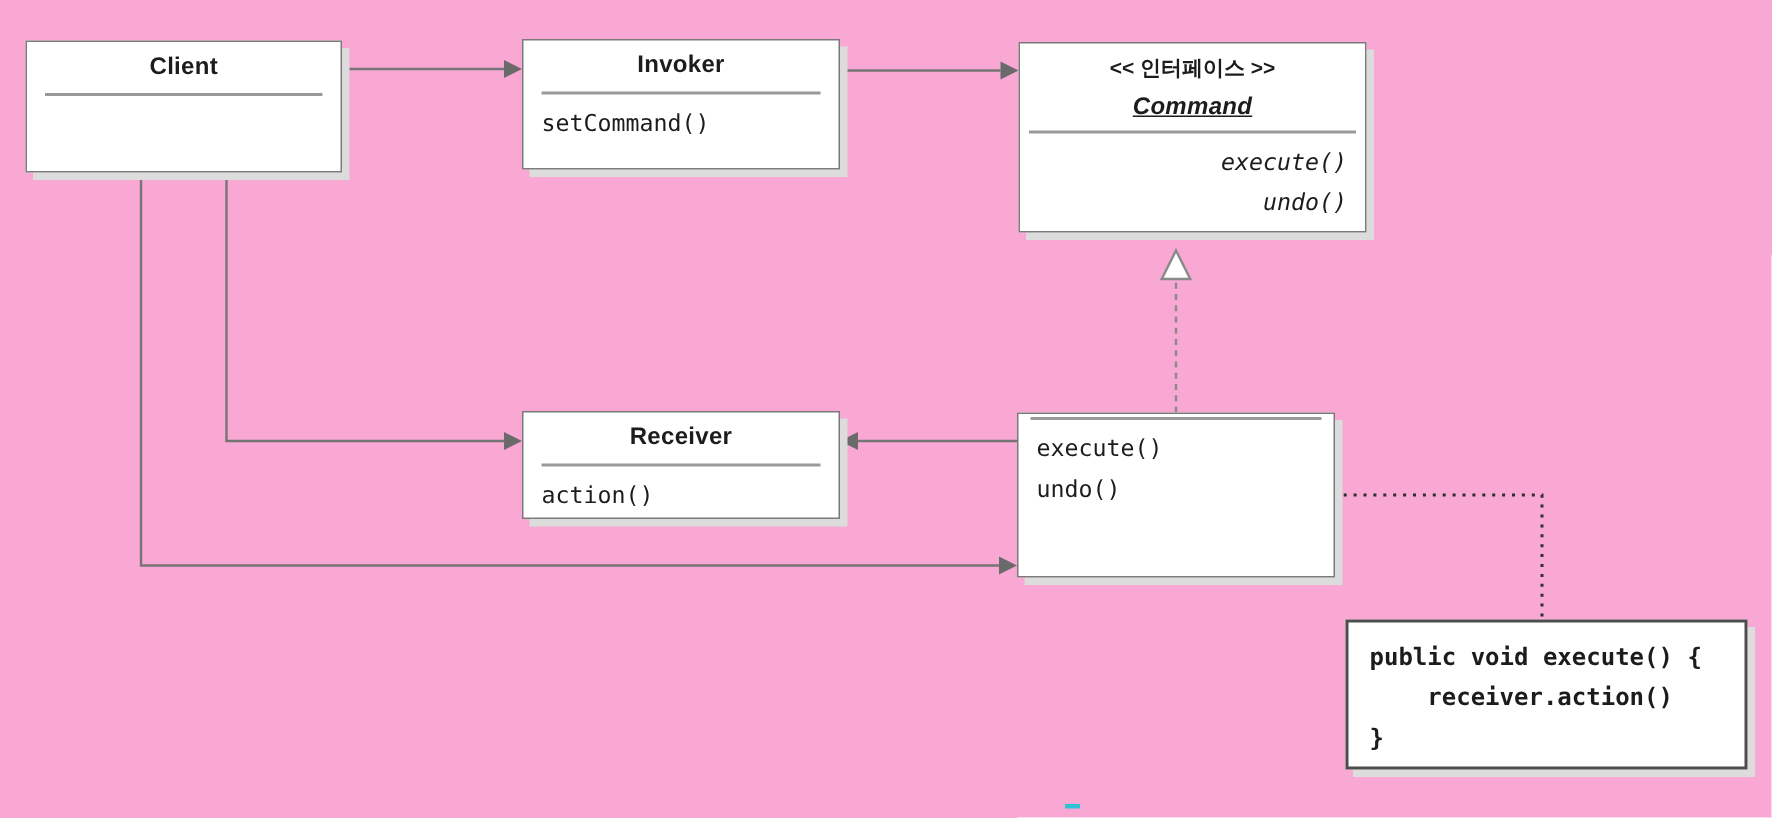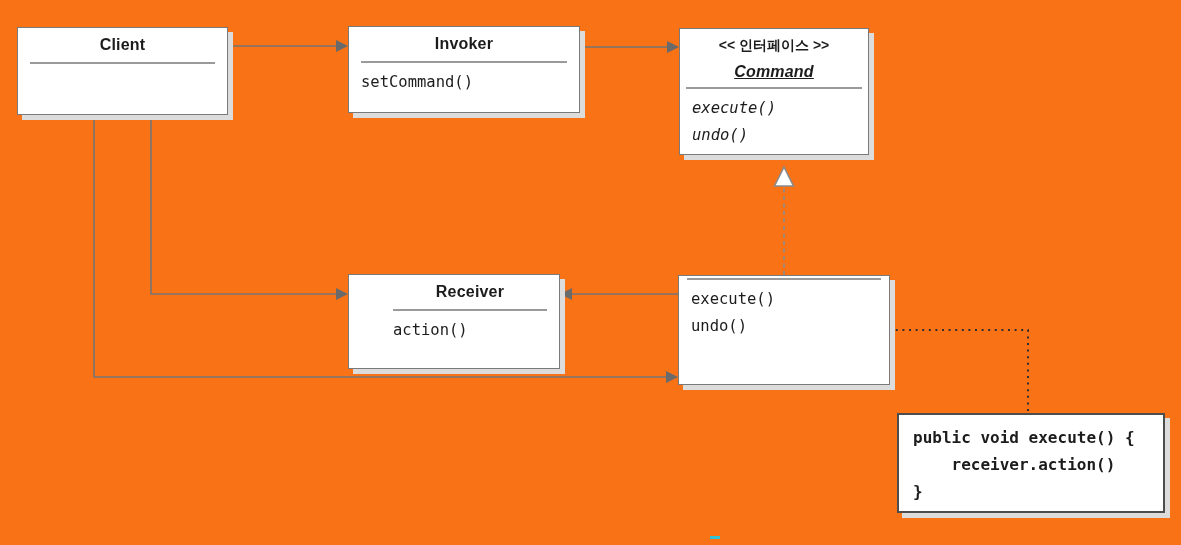--- a/index.html
+++ b/index.html
@@ -1,19 +1,19 @@
 <!DOCTYPE html>
 <html><head>
 <meta charset="utf-8">
 <style>
   html,body { margin:0; padding:0; background:#ffffff; }
   .canvas {
     position:relative;
     width:1181px; height:545px;
-    background:#f97316;
+    background:#f9a8d4;
     overflow:hidden;
     font-family:"Liberation Sans", sans-serif;
   }
   .connectors {
     position:absolute; left:0; top:0; width:1181px; height:545px;
     pointer-events:none;
   }
   .uml-box {
     position:absolute;
     background:#ffffff;
@@ -107,39 +107,39 @@
     <g>
       <path d="M777 330 H1028 V411" stroke="#2f2f2f" stroke-width="2" stroke-dasharray="2 4.6" fill="none"></path>
     </g>
   </svg>
 
   <div class="uml-box" style="left:17px; top:27px; width:211px; height:88px;">
     <div class="uml-title">Client</div>
     <div class="uml-sep"></div>
   </div>
 
-  <div class="uml-box" style="left:348px; top:26px; width:232px; height:87px;">
+  <div class="uml-box" style="left:348px; top:26px; width:212px; height:87px;">
     <div class="uml-title">Invoker</div>
     <div class="uml-sep"></div>
     <div class="uml-methods">
       <div>setCommand()</div>
     </div>
   </div>
 
-  <div class="uml-box" style="left:679px; top:28px; width:190px; height:127px;">
+  <div class="uml-box" style="left:679px; top:28px; width:232px; height:127px;text-align:right;">
     <div class="uml-stereotype">&lt;&lt; 인터페이스 &gt;&gt;</div>
     <div class="uml-title italic">Command</div>
     <div class="uml-sep" style="margin:2px 6px 0 6px;"></div>
     <div class="uml-methods italic">
       <div>execute()</div>
       <div>undo()</div>
     </div>
   </div>
 
-  <div class="uml-box" style="left:348px; top:274px; width:212px; height:95px;padding-left:32px;">
+  <div class="uml-box" style="left:348px; top:274px; width:212px; height:72px;">
     <div class="uml-title">Receiver</div>
     <div class="uml-sep"></div>
     <div class="uml-methods">
       <div>action()</div>
     </div>
   </div>
 
   <div class="uml-box" style="left:678px; top:275px; width:212px; height:110px;">
     <div class="uml-sep" style="margin:2px 8px 0 8px;"></div>
     <div class="uml-methods">

